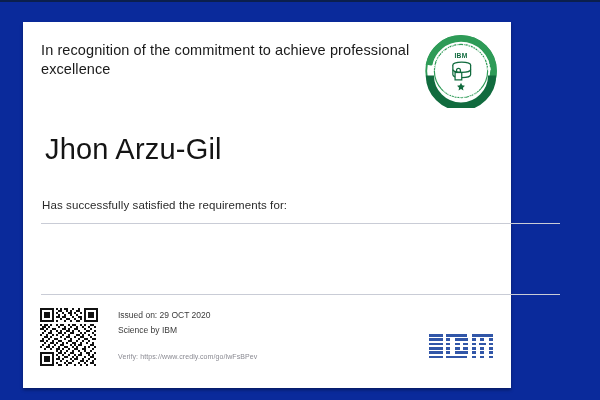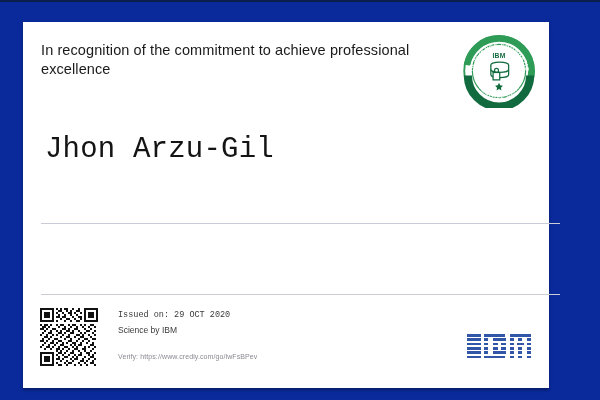--- a/index.html
+++ b/index.html
@@ -21,21 +21,21 @@
     background: #0A2A9B;
     box-sizing: border-box;
     border-top: 2px solid #0b1f4d;
   }
 
   
   #certificate-card {
     position: absolute;
     left: 23px;
     top: 20px;
-    width: 526px;
+    width: 488px;
     height: 366px;
     background: #ffffff;
     box-sizing: border-box;
     box-shadow: 0 2px 3px rgba(0,0,0,0.35);
   }
 
   
   .header-text {
     position: absolute;
     left: 18px;
@@ -49,21 +49,20 @@
 
   
   .recipient-name {
     position: absolute;
     left: 22px;
     top: 111px;
     font-size: 29px;
     color: #141414;
     letter-spacing: 0.2px;
     white-space: nowrap;
-    font-family: Liberation Mono, monospace;
   }
 
   
   .statement-text {
     position: absolute;
     left: 19px;
     top: 177px;
     font-size: 11.5px;
     color: #2a2a2a;
     letter-spacing: 0.1px;
@@ -98,21 +97,20 @@
     top: 286px;
     width: 58px;
     height: 58px;
   }
   .issued-line-1 {
     position: absolute;
     left: 95px;
     top: 288px;
     font-size: 8.5px;
     color: #3a3a3a;
-    font-family: Liberation Mono, monospace;
   }
   .issued-line-2 {
     position: absolute;
     left: 95px;
     top: 303px;
     font-size: 8.5px;
     color: #3a3a3a;
   }
   .verify-line {
     position: absolute;
@@ -178,20 +176,21 @@
           <path d="M 39,48 A 12,4 0 0 0 63,48" fill="none"></path>
           <rect x="42" y="52" width="9" height="10" fill="#ffffff"></rect>
           <path d="M 44,52 L 44,49 A 2.6,2.6 0 0 1 49.2,49 L 49.2,52" fill="none"></path>
         </g>
         <path d="M 50,66 L 51.6,69.4 L 55.3,69.9 L 52.6,72.5 L 53.3,76.2 L 50,74.4 L 46.7,76.2 L 47.4,72.5 L 44.7,69.9 L 48.4,69.4 Z" fill="#116B3E"></path>
       </svg>
     </div>
 
     <div class="recipient-name">Jhon Arzu-Gil</div>
 
+    <div class="statement-text">Has successfully satisfied the requirements for:</div>
 
     <div class="divider" id="divider-top"></div>
 
 
     <div class="divider" id="divider-bottom"></div>
 
     <div id="qr-code">
       <svg viewBox="0 0 29 29" width="58" height="58" shape-rendering="crispEdges" aria-hidden="true">
         <rect width="29" height="29" fill="#ffffff"></rect>
         <g fill="#111111">

